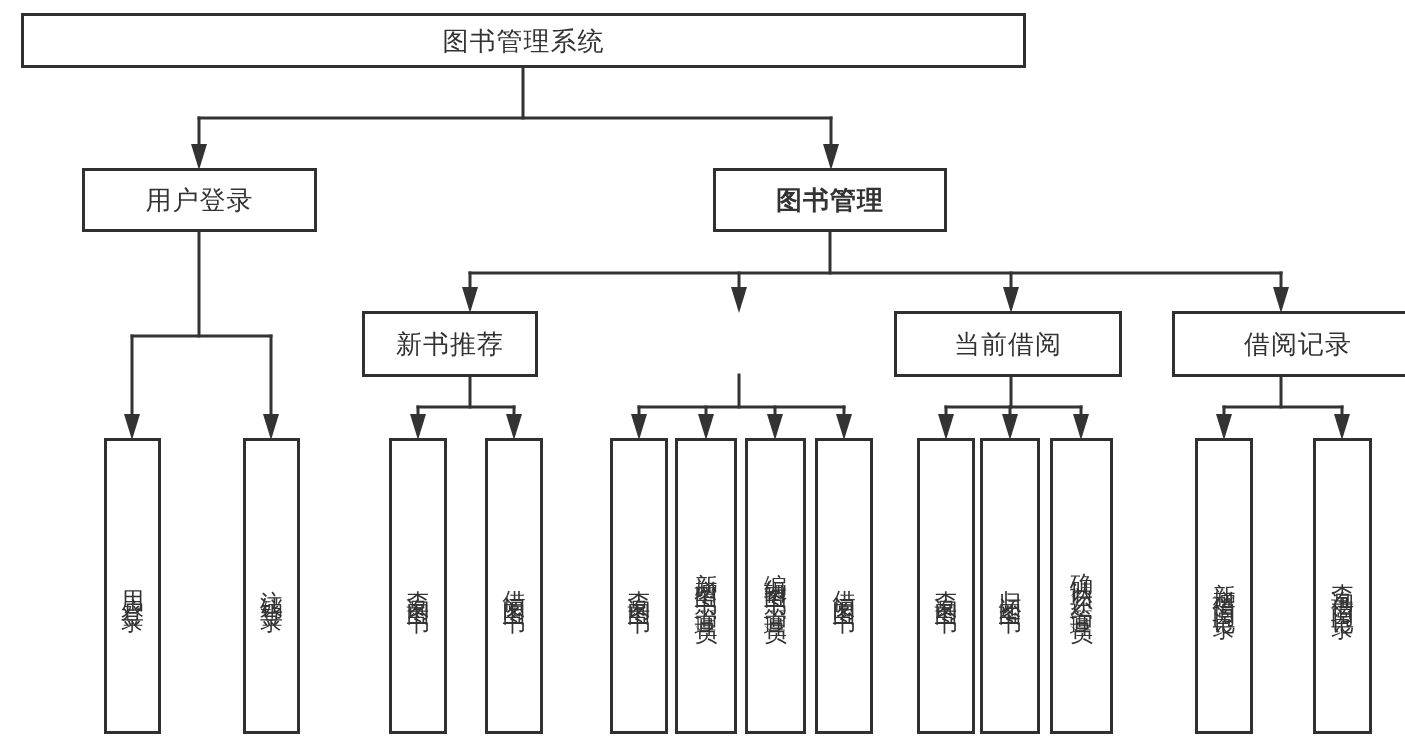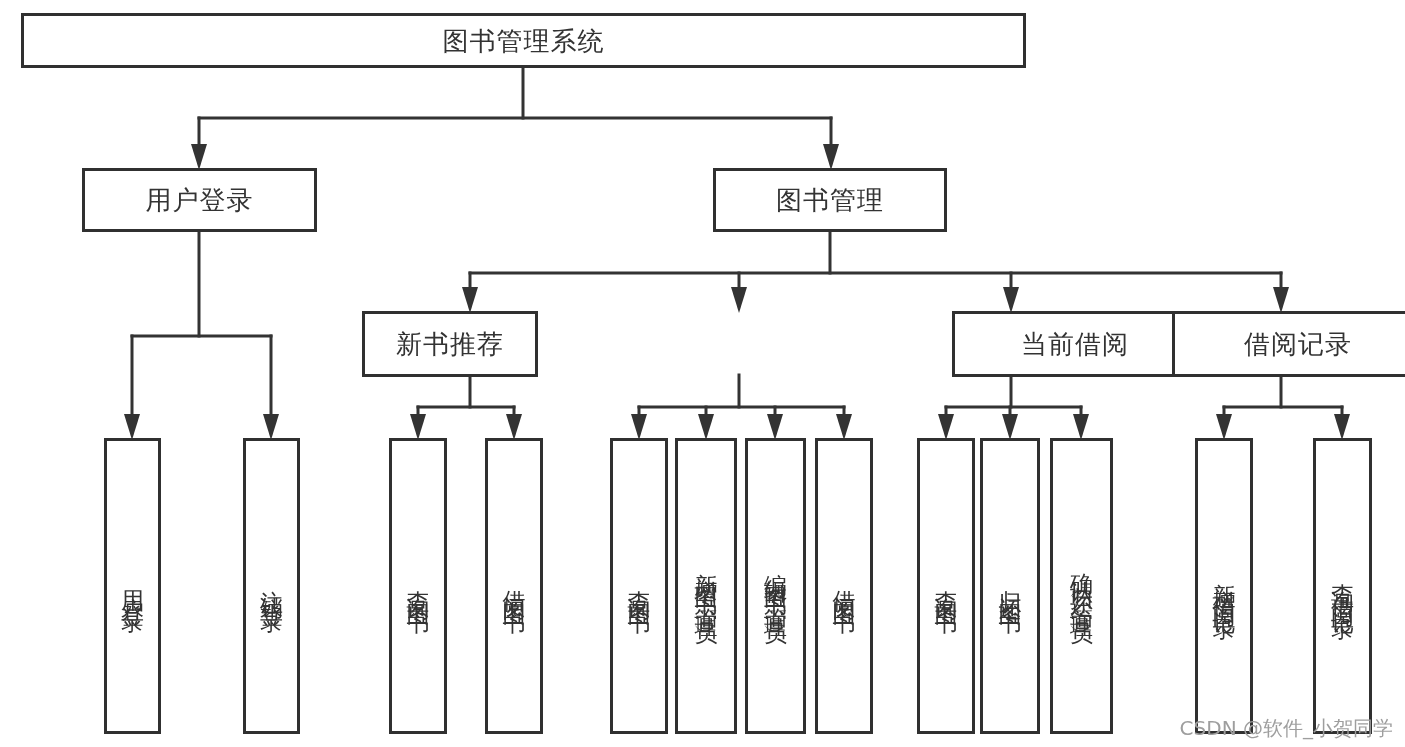--- a/index.html
+++ b/index.html
@@ -35,21 +35,21 @@
     color: #333333;
   }
   .hnode {
     font-size: 26px;
     line-height: 1;
     letter-spacing: 1px;
     white-space: nowrap;
   }
   .root  { left: 21px;  top: 13px;  width: 1005px; height: 55px; }
   .lvl2a { left: 82px;  top: 168px; width: 235px;  height: 64px; }
-  .lvl2b { left: 713px; top: 168px; width: 234px;  height: 64px; }
+  .lvl2b { left: 713px; top: 168px; width: 234px;  height: 64px; font-weight: bold; }
   .lvl3  { top: 311px; height: 66px; }
   .leaf {
     position: absolute;
     top: 438px;
     height: 296px;
     box-sizing: border-box;
     border: 3px solid #303030;
     background: #ffffff;
     display: flex;
     align-items: center;
@@ -154,21 +154,21 @@
   <div class="node hnode lvl2a">
     <span>用户登录</span>
   </div>
   <div class="node hnode lvl2b">
     <span>图书管理</span>
   </div>
 
   <div class="node hnode lvl3" style="left:362px;width:176px">
     <span>新书推荐</span>
   </div>
-  <div class="node hnode lvl3" style="left:952px;width:246px">
+  <div class="node hnode lvl3" style="left:894px;width:228px">
     <span>当前借阅</span>
   </div>
   <div class="node hnode lvl3" style="left:1172px;width:252px">
     <span>借阅记录</span>
   </div>
 
   <div class="leaf" style="left:104px;width:57px">
     <span class="vtext">用户登录</span>
   </div>
   <div class="leaf" style="left:243px;width:57px">
@@ -201,15 +201,14 @@
   <div class="leaf" style="left:1050px;width:63px">
     <span class="vtext">确认归还（管理员）</span>
   </div>
   <div class="leaf" style="left:1195px;width:58px">
     <span class="vtext">新增借阅记录</span>
   </div>
   <div class="leaf" style="left:1313px;width:59px">
     <span class="vtext">查询借阅记录</span>
   </div>
 
-  <div class="watermark">CSDN @软件_小贺同学</div>
 
 </div>
 
 </body></html>

